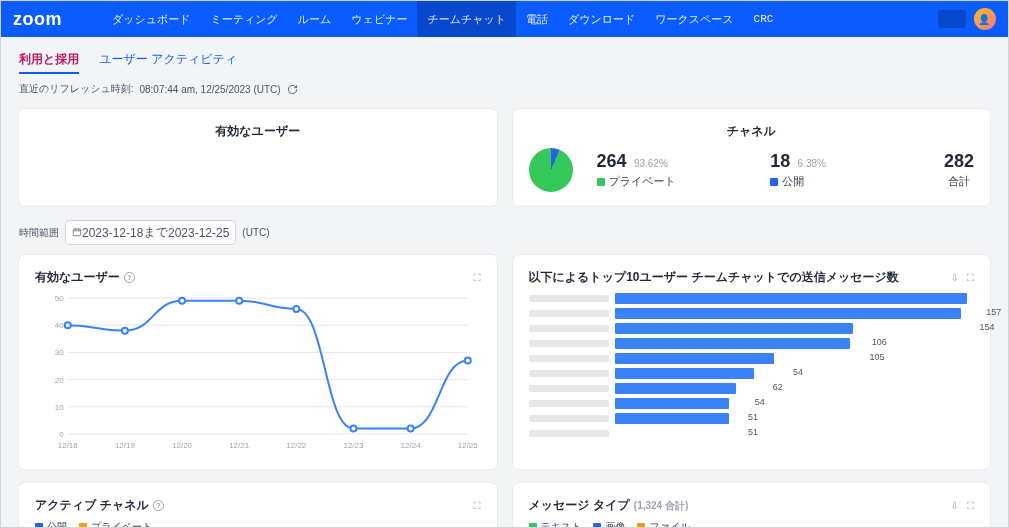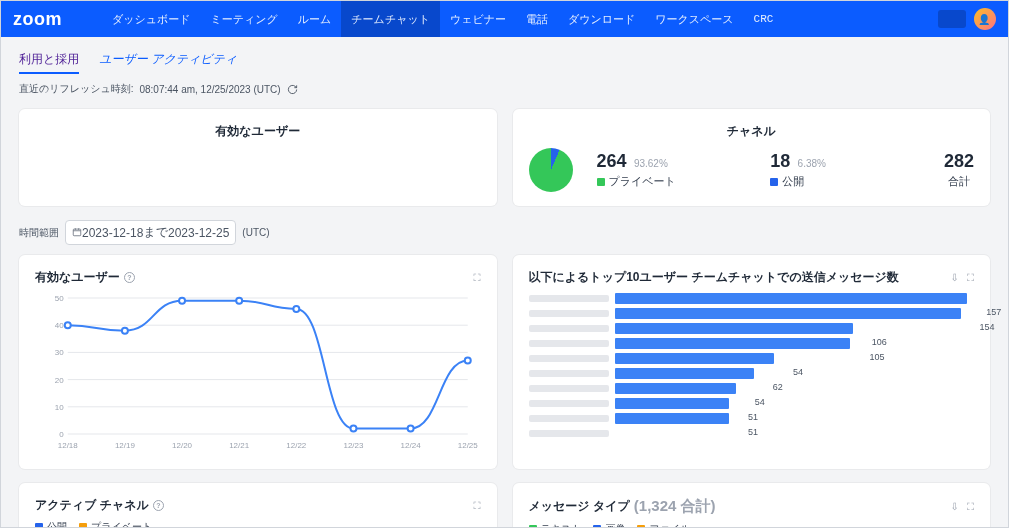--- a/index.html
+++ b/index.html
@@ -13,22 +13,22 @@
   .nav-item { color: #e6efff; font-size: 11px; padding: 0 10px; height: 36px; display: flex; align-items: center; cursor: pointer; font-family: Liberation Mono, monospace; }
   .nav-item.active { background: #0848cc; }
   .nav-right { display: flex; align-items: center; gap: 8px; }
   .nav-blank { width: 28px; height: 18px; background: #0848cc; border-radius: 3px; }
   .avatar { width: 22px; height: 22px; border-radius: 50%; background: linear-gradient(135deg,#fbbf24,#fb7185); display:flex; align-items:center; justify-content:center; font-size:10px; color:#fff; }
 
   
   .content { flex: 1; overflow-y: auto; padding: 10px 18px 0 18px; }
   .tabs { display: flex; gap: 20px; margin-bottom: 8px; }
   .tab { font-size: 12px; color: #0b5cff; padding: 4px 0; cursor: pointer; }
-  .tab.active { color: #4c1d95; border-bottom: 2px solid #0b5cff; font-weight: 400; }
-  .tab.inactive { color: #0b5cff; font-style: italic; }
+  .tab.active { color: #be185d; border-bottom: 2px solid #0b5cff; font-weight: 700; }
+  .tab.inactive { color: #0b5cff; }
 
   .refresh-row { display: flex; align-items: center; gap: 6px; font-size: 10px; color: #4b5563; margin-bottom: 13px; }
   .refresh-icon { width: 12px; height: 12px; display: inline-flex; align-items: center; justify-content: center; }
 
   .row { display: flex; gap: 16px; margin-bottom: 14px; }
   .card { background: #fff; border-radius: 6px; padding: 14px 16px; box-shadow: 0 0 0 1px rgba(0,0,0,0.04); position: relative; }
   .card-title { text-align: center; font-size: 12px; font-weight: 600; margin-bottom: 8px; }
   .metrics { display: flex; justify-content: space-around; }
   .metric { text-align: center; }
   .metric-val { font-size: 18px; font-weight: 700; }
@@ -62,35 +62,35 @@
   
   .barchart { display: flex; flex-direction: column; gap: 3px; }
   .barrow { display: flex; align-items: center; gap: 6px; height: 12px; }
   .barlabel { width: 80px; height: 7px; background: #e5e7eb; border-radius: 2px; filter: blur(0.5px); }
   .bartrack { flex: 1; position: relative; height: 11px; }
   .bar { position: absolute; left: 0; top: 0; height: 11px; background: #3b82f6; border-radius: 1px; }
   .barval { font-size: 9px; color: #4b5563; position: absolute; top: 0; height: 11px; display: flex; align-items: center; padding-left: 19px; margin-top: 14px; }
 
   .legend-row { display: flex; gap: 12px; font-size: 10px; color: #374151; align-items: center; margin-top: 6px; }
   .legend-item { display: flex; align-items: center; gap: 4px; }
-  .muted { color: #9ca3af; font-size: 15px; }
+  .muted { color: #9ca3af; font-size: 10px; }
 </style>
 </head>
 <body>
 
 <div class="app">
 
   <div class="nav">
     <div class="logo">zoom</div>
     <div class="nav-items">
       <div class="nav-item">ダッシュボード</div>
       <div class="nav-item">ミーティング</div>
       <div class="nav-item">ルーム</div>
+      <div class="nav-item">ウェビナー</div>
       <div class="nav-item active">チームチャット</div>
-      <div class="nav-item">ウェビナー</div>
       <div class="nav-item">電話</div>
       <div class="nav-item">ダウンロード</div>
       <div class="nav-item">ワークスペース</div>
       <div class="nav-item">CRC</div>
     </div>
     <div class="nav-right">
       <div class="nav-blank"></div>
       <div class="avatar">👤</div>
     </div>
   </div>

